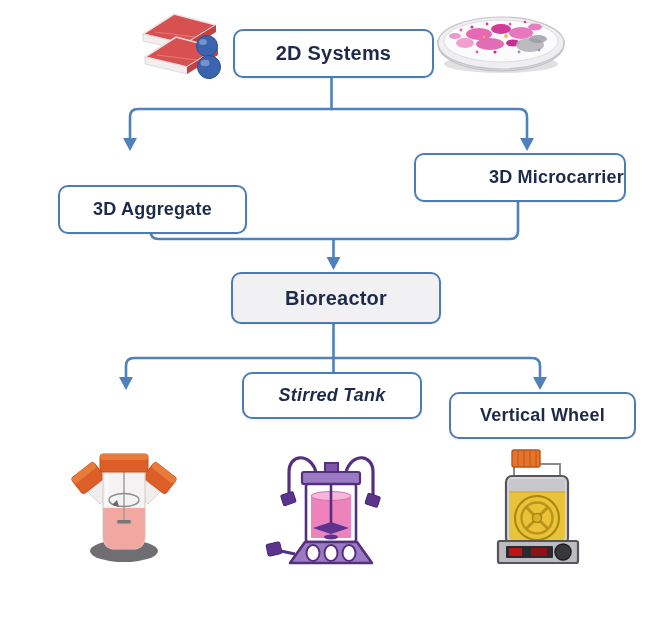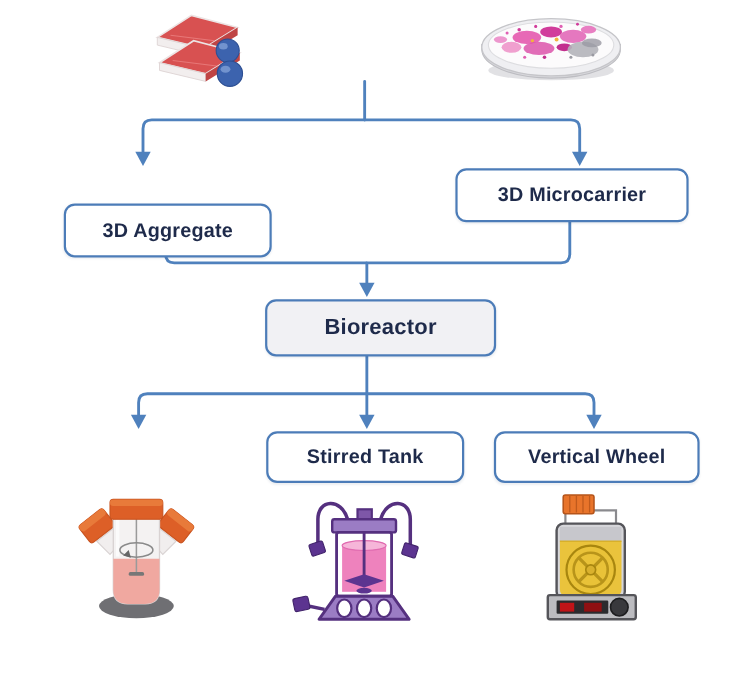--- a/index.html
+++ b/index.html
@@ -11,27 +11,27 @@
   .node{
     position:absolute;display:flex;align-items:center;justify-content:center;
     background:var(--node-fill,#fff);
     border:2px solid var(--node-border,#4c7cb8);
     border-radius:10px;
     color:var(--node-text,#1e2a4a);
     font-weight:bold;font-size:18px;letter-spacing:.2px;
     box-shadow:0 1px 2px rgba(30,50,90,.08);
   }
   .node.big{font-size:20px;}
-  .node.gray{background:var(--bioreactor-fill,#f1f1f4);margin-left:10px;}
+  .node.gray{background:var(--bioreactor-fill,#f1f1f4);}
   .n-root{left:233px;top:29px;width:197px;height:45px;}
   .n-aggregate{left:58px;top:153px;width:185px;height:45px;margin-top:32px;}
-  .n-microcarrier{left:414px;top:153px;width:208px;height:45px;}
+  .n-microcarrier{left:414px;top:153px;width:208px;height:45px;justify-content:flex-end;}
   .n-bioreactor{left:231px;top:272px;width:206px;height:48px;}
   .n-spinner{left:37px;top:392px;width:174px;height:43px;}
-  .n-stirred{left:242px;top:392px;width:176px;height:43px;}
+  .n-stirred{left:242px;top:372px;width:176px;height:43px;font-style:italic;}
   .n-vertical{left:449px;top:392px;width:183px;height:43px;text-align:center;}
   .icon{position:absolute;}
   .ic-flasks{left:135px;top:5px;}
   .ic-petri{left:435px;top:12px;}
   .ic-spinner{left:60px;top:448px;}
   .ic-stirred{left:260px;top:450px;}
   .ic-wheel{left:495px;top:448px;}
   .connectors{position:absolute;left:0;top:0;}
   .conn{stroke:var(--connector,#4f81bd);stroke-width:2.6;fill:none;stroke-linecap:round;stroke-linejoin:round;}
   .arrow{fill:var(--connector,#4f81bd);stroke:none;}
@@ -103,20 +103,23 @@
       <circle cx="26" cy="18" r="1.4" fill="#e060b4"></circle>
       <circle cx="60" cy="40" r="1.6" fill="#c22f8e"></circle>
       <circle cx="42" cy="40" r="1.4" fill="#e060b4"></circle>
       <circle cx="71" cy="24" r="1.8" fill="#f2b23e"></circle>
       <circle cx="49" cy="25" r="1.5" fill="#f2b23e"></circle>
       <circle cx="84" cy="40" r="1.4" fill="#9a9aa2"></circle>
       <circle cx="104" cy="38" r="1.4" fill="#9a9aa2"></circle>
     </g>
   </svg>
 
+  <div class="node big n-root">
+    <span>2D Systems</span>
+  </div>
   <div class="node n-aggregate">
     <span>3D Aggregate</span>
   </div>
   <div class="node n-microcarrier">
     <span>3D Microcarrier</span>
   </div>
   <div class="node big gray n-bioreactor">
     <span>Bioreactor</span>
   </div>
   <div class="node n-stirred">

